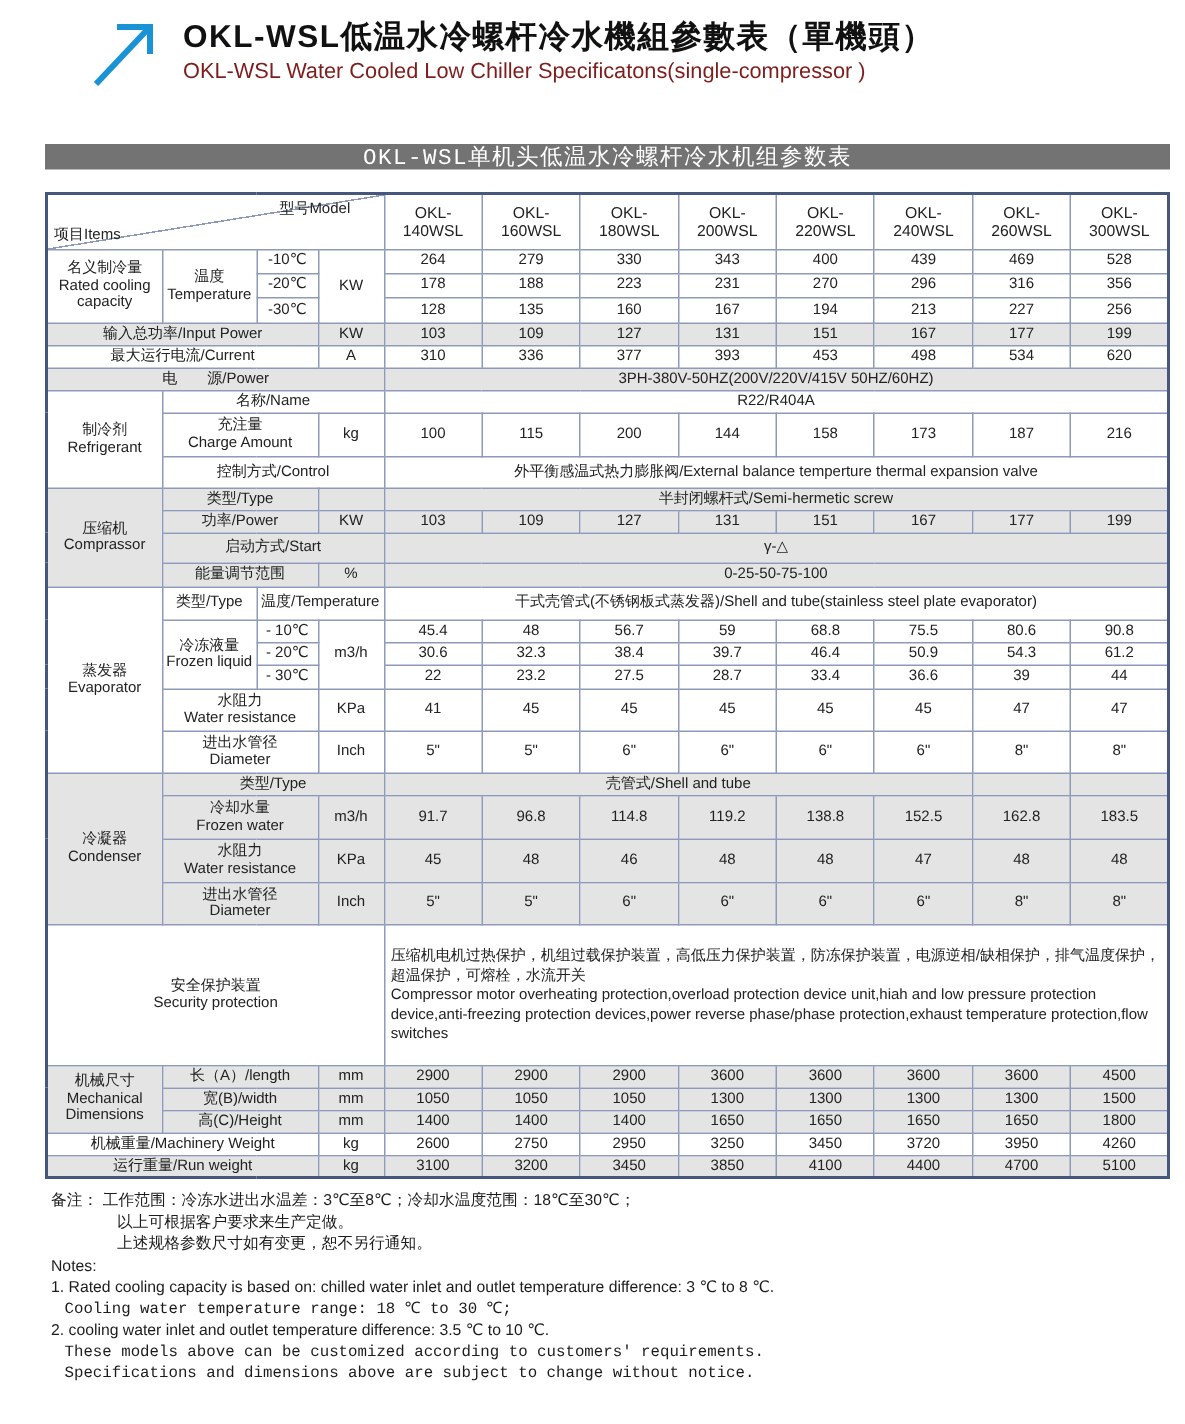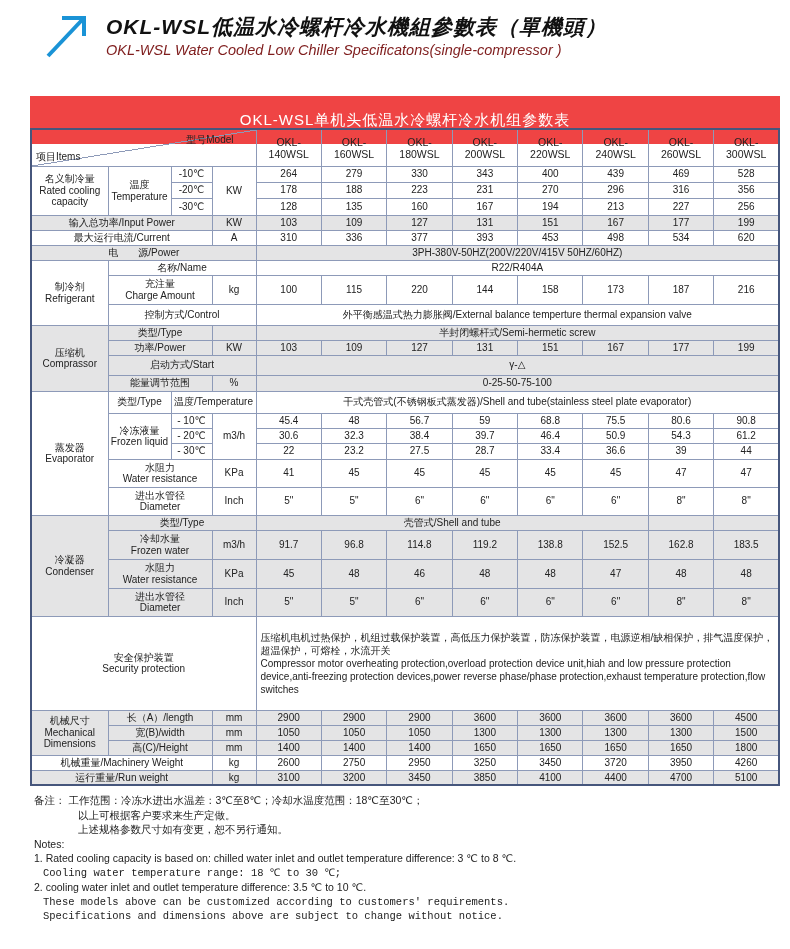--- a/index.html
+++ b/index.html
@@ -2,30 +2,30 @@
 <html><head>
 <meta charset="utf-8">
 <style>
   html,body{margin:0;padding:0;}
   body{
     width:790px;height:949px;background:#ffffff;
     font-family:"Liberation Sans","DejaVu Sans",sans-serif;
     color:#222;position:relative;
   }
   
-  .page-head{position:absolute;left:44px;top:10px;display:flex;align-items:flex-end;font-style:italic;}
+  .page-head{position:absolute;left:60px;top:10px;display:flex;align-items:flex-start;}
   .logo{width:52px;height:50px;margin-right:10px;}
   .titles{padding-top:2px;}
   .title-zh{font-size:21px;font-weight:bold;color:#111;letter-spacing:1px;line-height:26px;}
   .title-en{font-size:14.5px;color:#7f1d1d;line-height:20px;}
   
   .banner{
-    position:absolute;left:30px;top:96px;width:750px;height:48px;
-    background:#ef4444;color:#ffffff;font-size:15px;letter-spacing:1px;
-    display:flex;align-items:center;justify-content:center;
+    position:absolute;left:30px;top:96px;width:750px;height:17px;
+    background:#737373;color:#ffffff;font-size:15px;letter-spacing:1px;
+    display:flex;align-items:center;justify-content:center;font-family:Liberation Mono, monospace;
   }
   
   table.spec{
     position:absolute;left:30px;top:128px;width:750px;
     border-collapse:collapse;table-layout:fixed;
     font-size:10px;line-height:1.15;color:#222;
     border:2px solid #46567c;
   }
   .spec td,.spec th{
     border:1px solid #8d9ab8;text-align:center;vertical-align:middle;
@@ -187,21 +187,21 @@
   <tr class="r15 sec">
     <td rowspan="3"><span>制冷剂</span><br><span>Refrigerant</span></td>
     <td colspan="3">名称/Name</td>
     <td colspan="8">R22/R404A</td>
   </tr>
   <tr class="r29">
     <td colspan="2"><span>充注量</span><br><span>Charge Amount</span></td>
     <td>kg</td>
     <td>100</td>
         <td>115</td>
-        <td>220</td>
+        <td>200</td>
         <td>144</td>
         <td>158</td>
         <td>173</td>
         <td>187</td>
         <td>216</td>
   </tr>
   <tr class="r21">
     <td colspan="3">控制方式/Control</td>
     <td colspan="8">外平衡感温式热力膨胀阀/External balance temperture thermal expansion valve</td>
   </tr>

